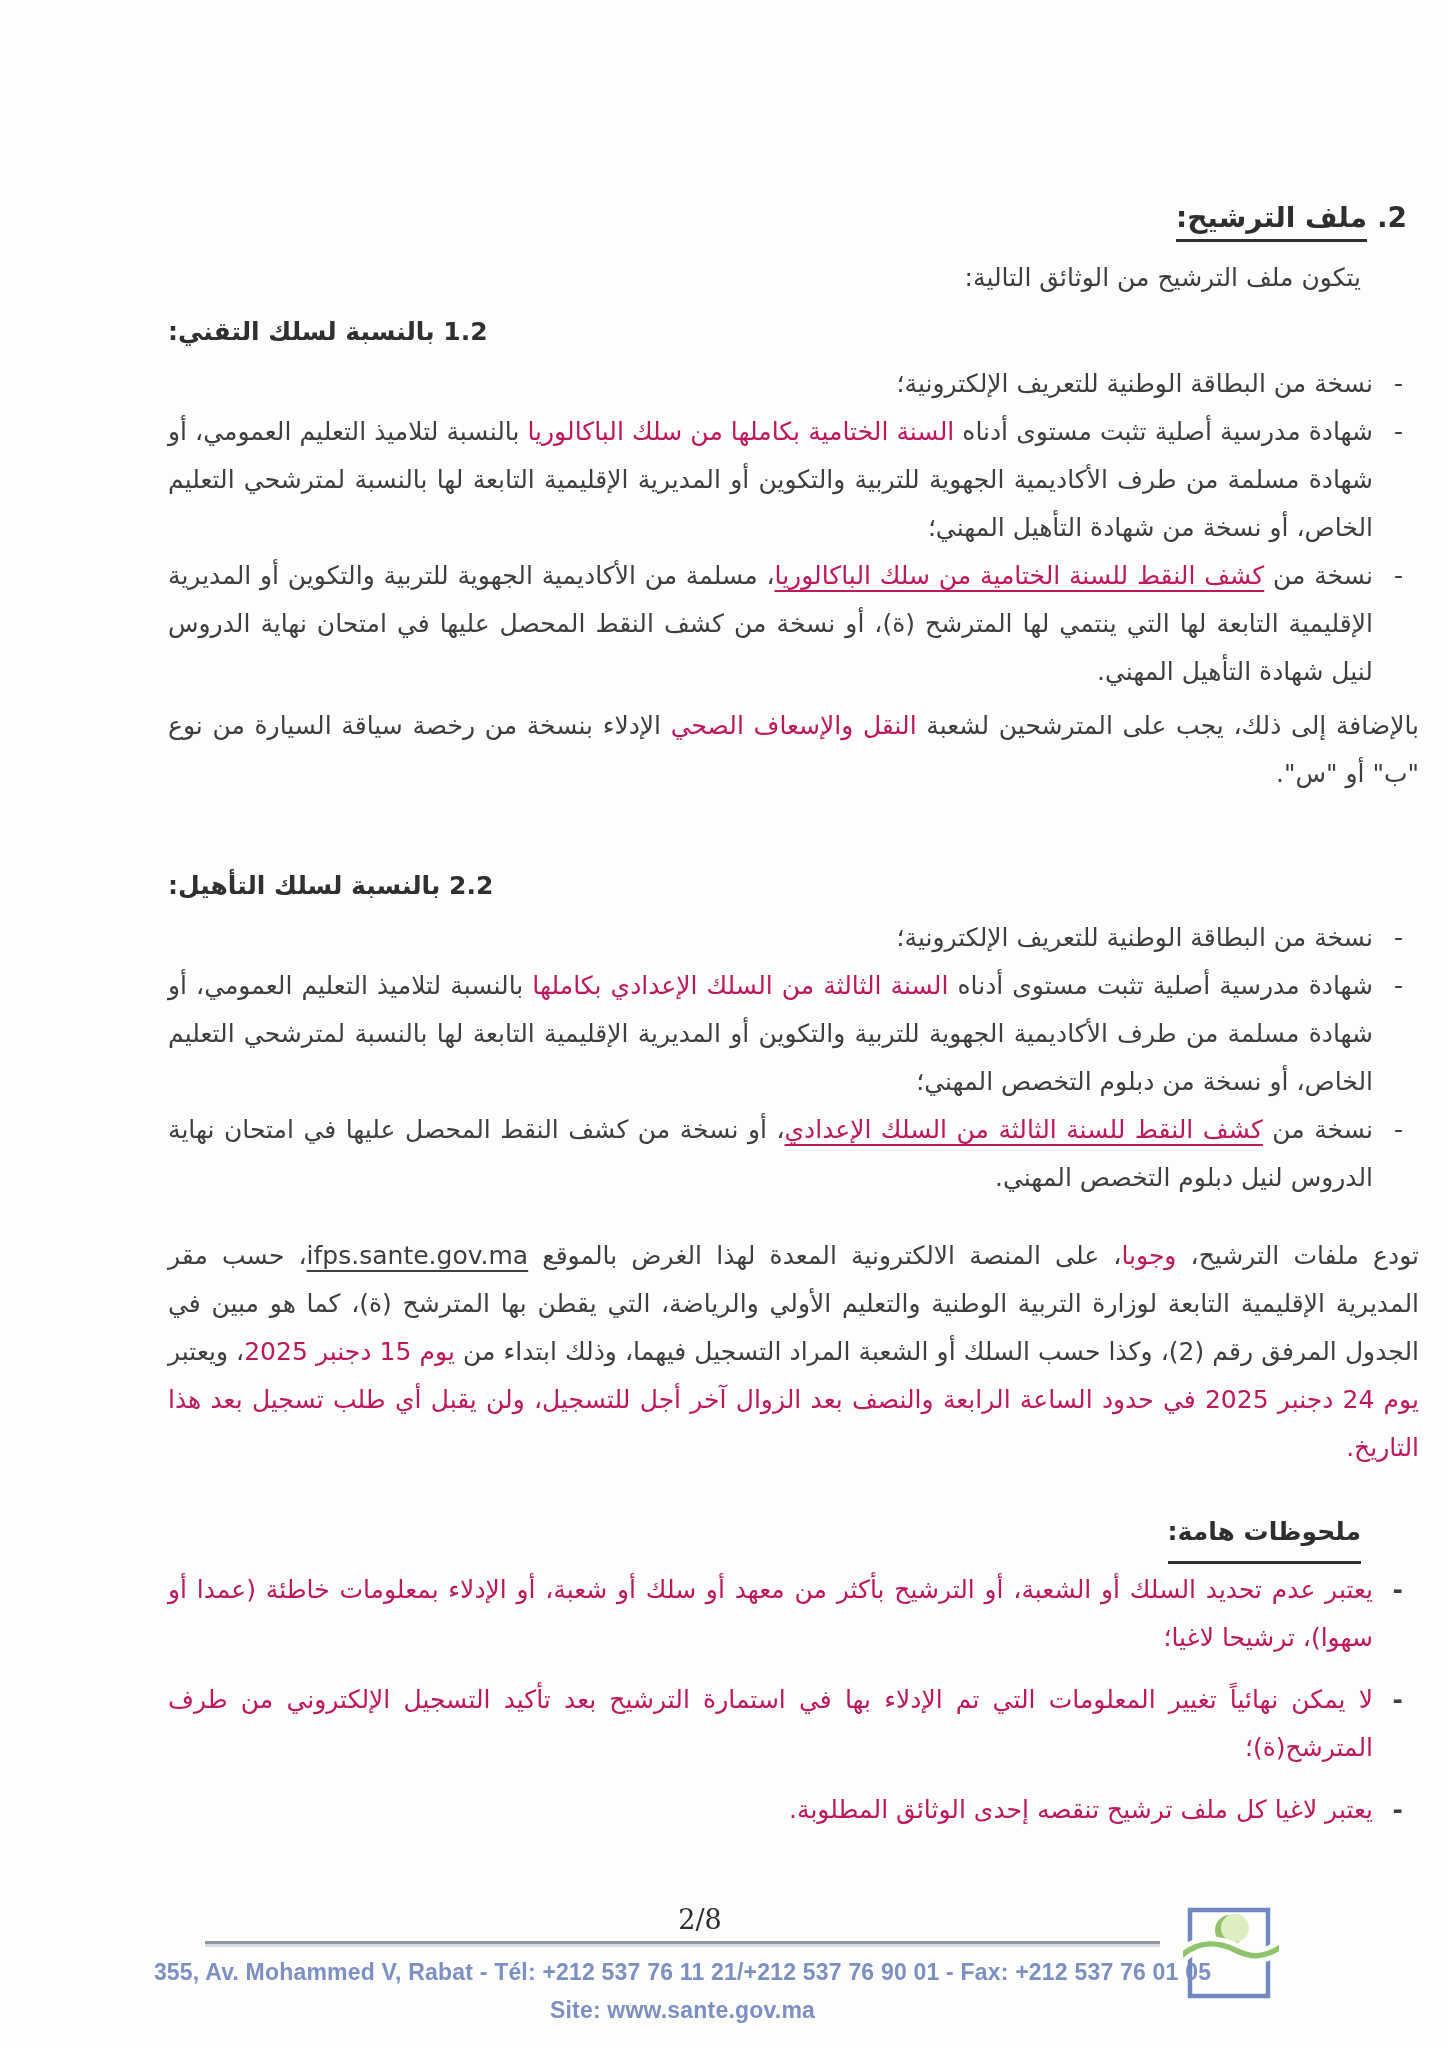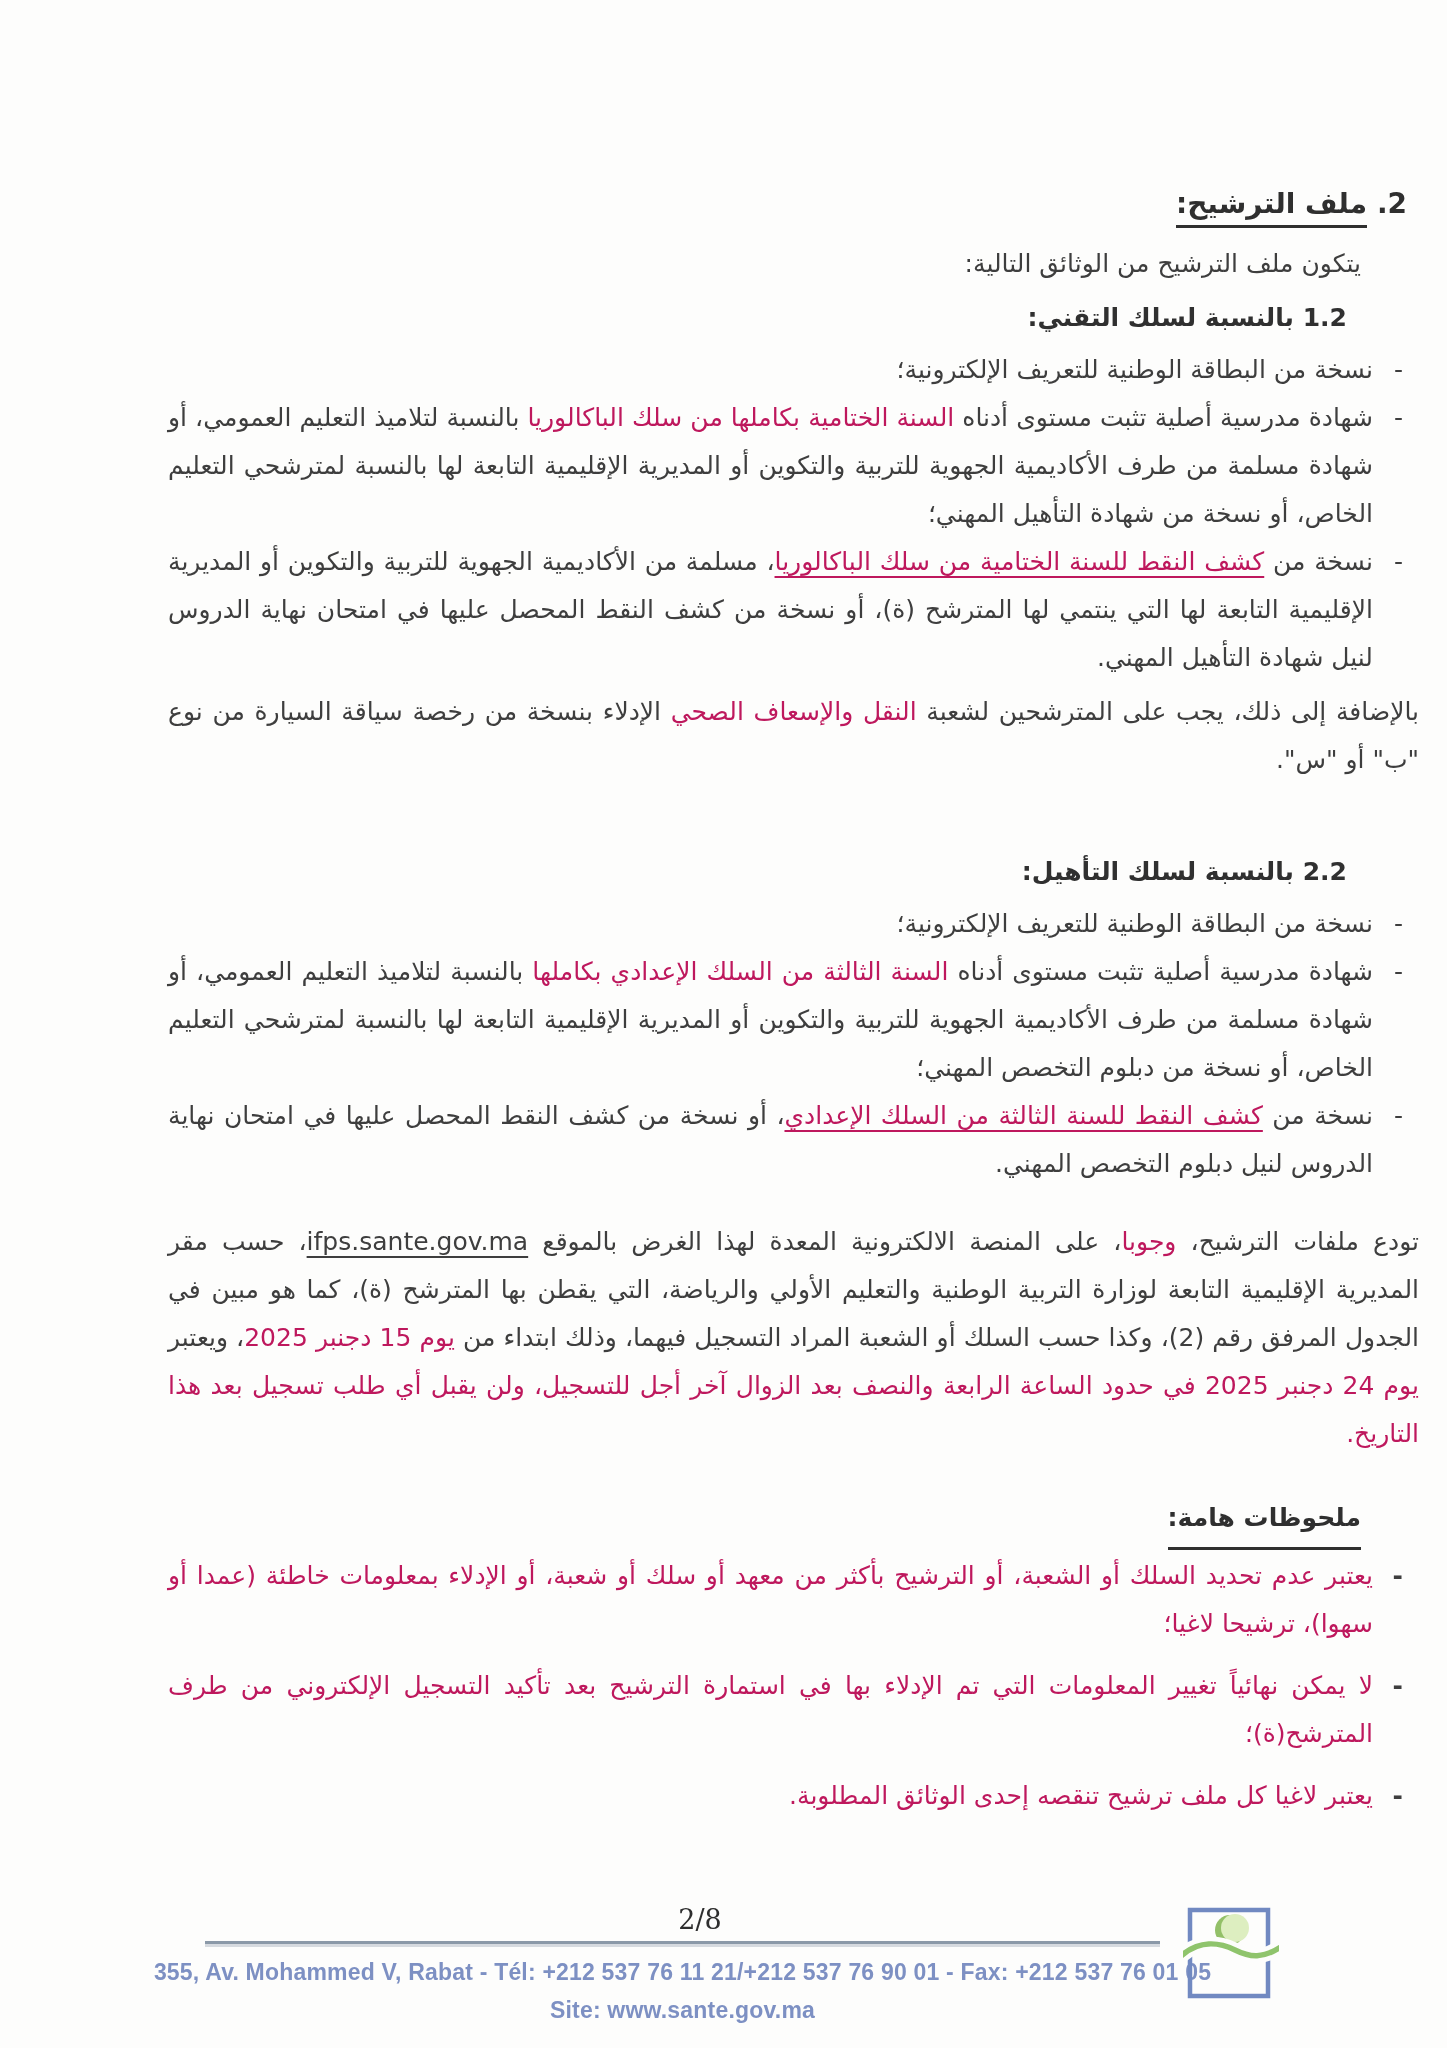--- a/index.html
+++ b/index.html
@@ -8,21 +8,21 @@
     width:1447px;height:2048px;
     margin:0 auto;
     background:#fdfdfc;
     overflow:hidden;
     font-family:"DejaVu Sans",sans-serif;
     color:#3e3e3e;
     direction:rtl;
   }
   .content{
     position:absolute;
-    top:182px;right:28px;left:168px;
+    top:196px;right:28px;left:168px;
     font-size:25px;
     line-height:48px;
     text-align:justify;
   }
   .b{font-weight:400;color:#be185d;}
   .u{text-decoration:underline;text-underline-offset:6px;text-decoration-thickness:2px;}
 
   .doc-title{
     padding-right:12px;
     font-size:28px;
@@ -39,21 +39,21 @@
   .intro-line{
     padding-right:58px;
     text-align:right;
     margin-bottom:4px;
   }
   .sec-heading{
     padding-right:72px;
     font-weight:700;
     color:#303030;
     font-size:25px;
-    text-align:right;
+    text-align:left;
     margin:6px 0 4px 0;
   }
   .bullet{
     display:flex;
     padding-right:16px;
   }
   .bullet .dash{
     flex:0 0 30px;
     text-align:right;
   }

